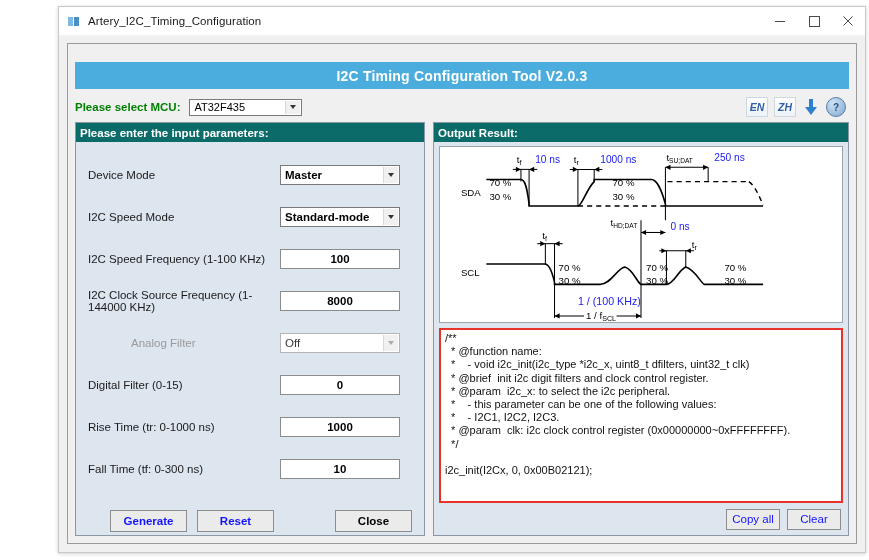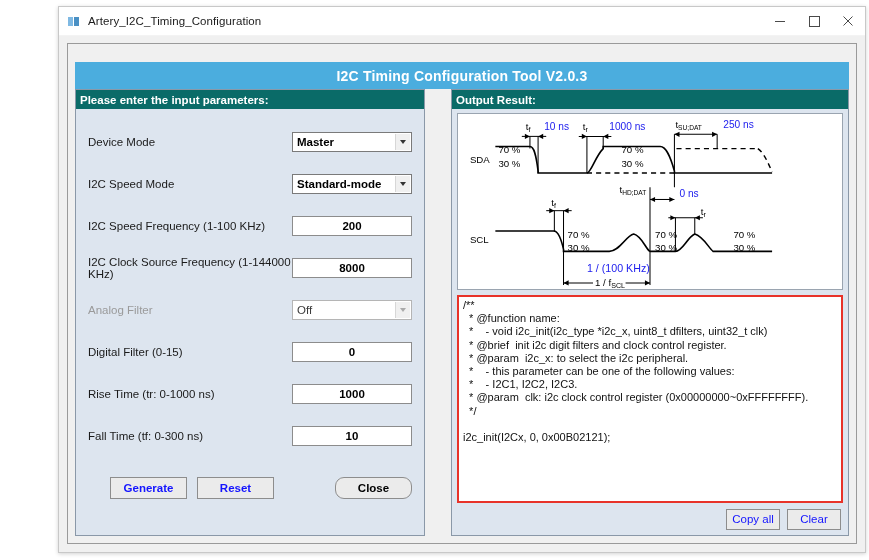--- a/index.html
+++ b/index.html
@@ -52,45 +52,45 @@
   #header-icons{margin-left:auto;display:flex;align-items:center;gap:6px;padding-right:3px;}
   .langbtn{width:20px;height:18px;border:1px solid #cfd8e0;background:linear-gradient(#ffffff,#eef3f8);
            color:#2f5fa8;font-weight:bold;font-style:italic;font-size:10.5px;
            display:flex;align-items:center;justify-content:center;}
   .dl-arrow{width:18px;height:20px;display:flex;align-items:center;justify-content:center;}
   .help-icon{width:18px;height:18px;border-radius:50%;background:radial-gradient(circle at 35% 30%,#cfe3f5,#7fa9cf);
              border:1px solid #5b7fa6;color:#24527e;font-weight:bold;font-size:10px;
              display:flex;align-items:center;justify-content:center;}
 
   
-  #panels{flex:1;display:flex;gap:26px;min-height:0;}
+  #panels{flex:1;display:flex;gap:8px;min-height:0;}
   .panel{display:flex;flex-direction:column;border:1px solid #8a98a8;background:#dde5ef;box-sizing:border-box;}
   .panel-head{background:#0a6b68;color:#fff;font-weight:bold;font-size:11.5px;
               height:19px;display:flex;align-items:center;padding-left:4px;flex:0 0 19px;}
   #left-panel{width:350px;flex:0 0 350px;}
   #right-panel{flex:1;}
   .panel-body{flex:1;padding:0;position:relative;min-height:0;}
 
   
-  #form{padding:22px 12px 0 12px;}
+  #form{padding:22px 24px 0 12px;}
   .frow{display:flex;align-items:center;height:22px;margin-bottom:20px;}
   .frow .flabel{font-size:11.5px;color:#1a1a1a;flex:1;}
-  .frow.disabled .flabel{color:#9a9a9a;}
+  .frow.disabled .flabel{color:#9a9a9a;margin-left:43px;}
   .fctl{width:120px;flex:0 0 120px;}
   .txtbox{background:#fff;border:1px solid #8c8c8c;height:20px;box-sizing:border-box;
           display:flex;align-items:center;justify-content:center;font-weight:bold;font-size:11.5px;}
   .combo.big{height:20px;font-weight:bold;font-size:11.5px;}
   .combo.dis{background:#fff;border:1px solid #b5b5b5;color:#3a3a3a;font-weight:normal;}
   .combo.dis .arrow i{border-top-color:#aaa;}
 
   #btnrow{display:flex;align-items:center;padding:10px 12px 0 12px;margin-top:6px;}
   .btn{height:20px;min-width:75px;background:#ebebeb;border:1px solid #8d8d8d;
        display:flex;align-items:center;justify-content:center;font-weight:bold;font-size:11.5px;}
   .btn.blue{color:#1414ff;}
-  .btn.black{color:#000;border-radius:9px;}
+  .btn.black{color:#000;}
   #btn-generate{margin-left:22px;}
   #btn-reset{margin-left:10px;}
   #btn-close{margin-left:auto;}
 
   
   #right-body{display:flex;flex-direction:column;height:100%;padding:4px 5px 5px 5px;box-sizing:border-box;gap:5px;}
   #diagram-box{flex:0 0 175px;background:#fff;border:1px solid #9aa4b0;position:relative;overflow:hidden;}
   #code-box{flex:1;background:#fff;border:2px solid #e8332a;overflow:hidden;
             padding:2px 4px;box-sizing:border-box;min-height:0;}
   .cline{font-size:11px;line-height:13.2px;color:#111;white-space:pre;font-family:"Liberation Sans",sans-serif;}
@@ -123,20 +123,40 @@
           </svg>
       </div>
     </div>
   </div>
 
   <div id="client">
     <div id="inner">
 
       <div id="banner">I2C Timing Configuration Tool V2.0.3</div>
 
+      <div id="mcu-row">
+        <span id="mcu-label">Please select MCU:</span>
+        <div class="combo" id="mcu-combo">
+          <span>AT32F435</span>
+          <span class="arrow">
+              <i></i>
+            </span>
+        </div>
+        <div id="header-icons">
+          <div class="langbtn">EN</div>
+          <div class="langbtn">ZH</div>
+          <div class="dl-arrow">
+            <svg width="12" height="17" viewBox="0 0 12 17">
+              <rect x="4" y="0" width="4" height="9" fill="#2f7fd0"></rect>
+              <path d="M0,8 L12,8 L6,16 Z" fill="#2f7fd0"></path>
+            </svg>
+          </div>
+          <div class="help-icon">?</div>
+        </div>
+      </div>
 
       <div id="panels">
 
         <div class="panel" id="left-panel">
           <div class="panel-head">Please enter the input parameters:</div>
           <div class="panel-body">
 
             <div id="form">
 
               <div class="frow">
@@ -159,21 +179,21 @@
                     <span class="arrow">
                         <i></i>
                       </span>
                   </div>
                 </div>
               </div>
 
               <div class="frow">
                 <span class="flabel">I2C Speed Frequency (1-100 KHz)</span>
                 <div class="fctl">
-                  <div class="txtbox">200</div>
+                  <div class="txtbox">100</div>
                 </div>
               </div>
 
               <div class="frow">
                 <span class="flabel">I2C Clock Source Frequency (1-144000 KHz)</span>
                 <div class="fctl">
                   <div class="txtbox">8000</div>
                 </div>
               </div>
 

